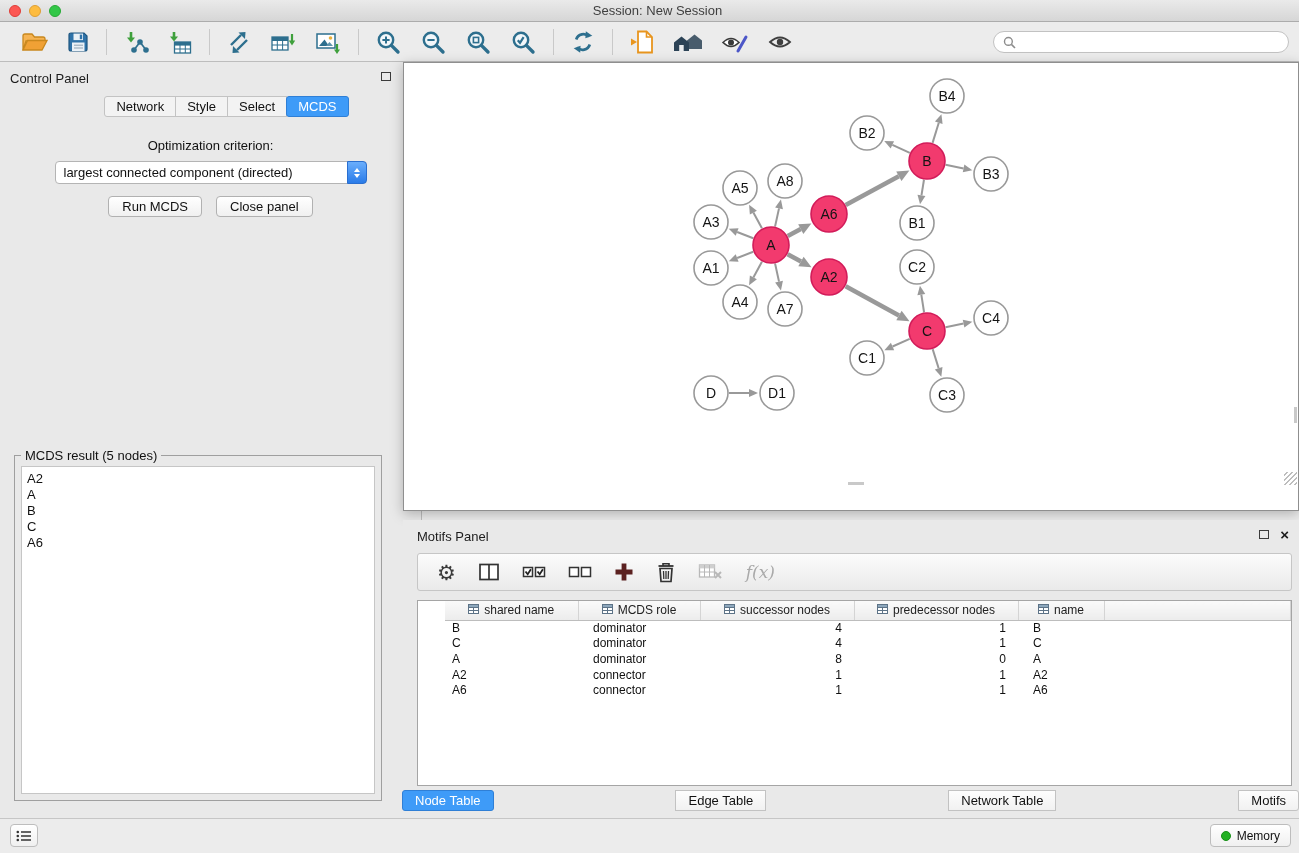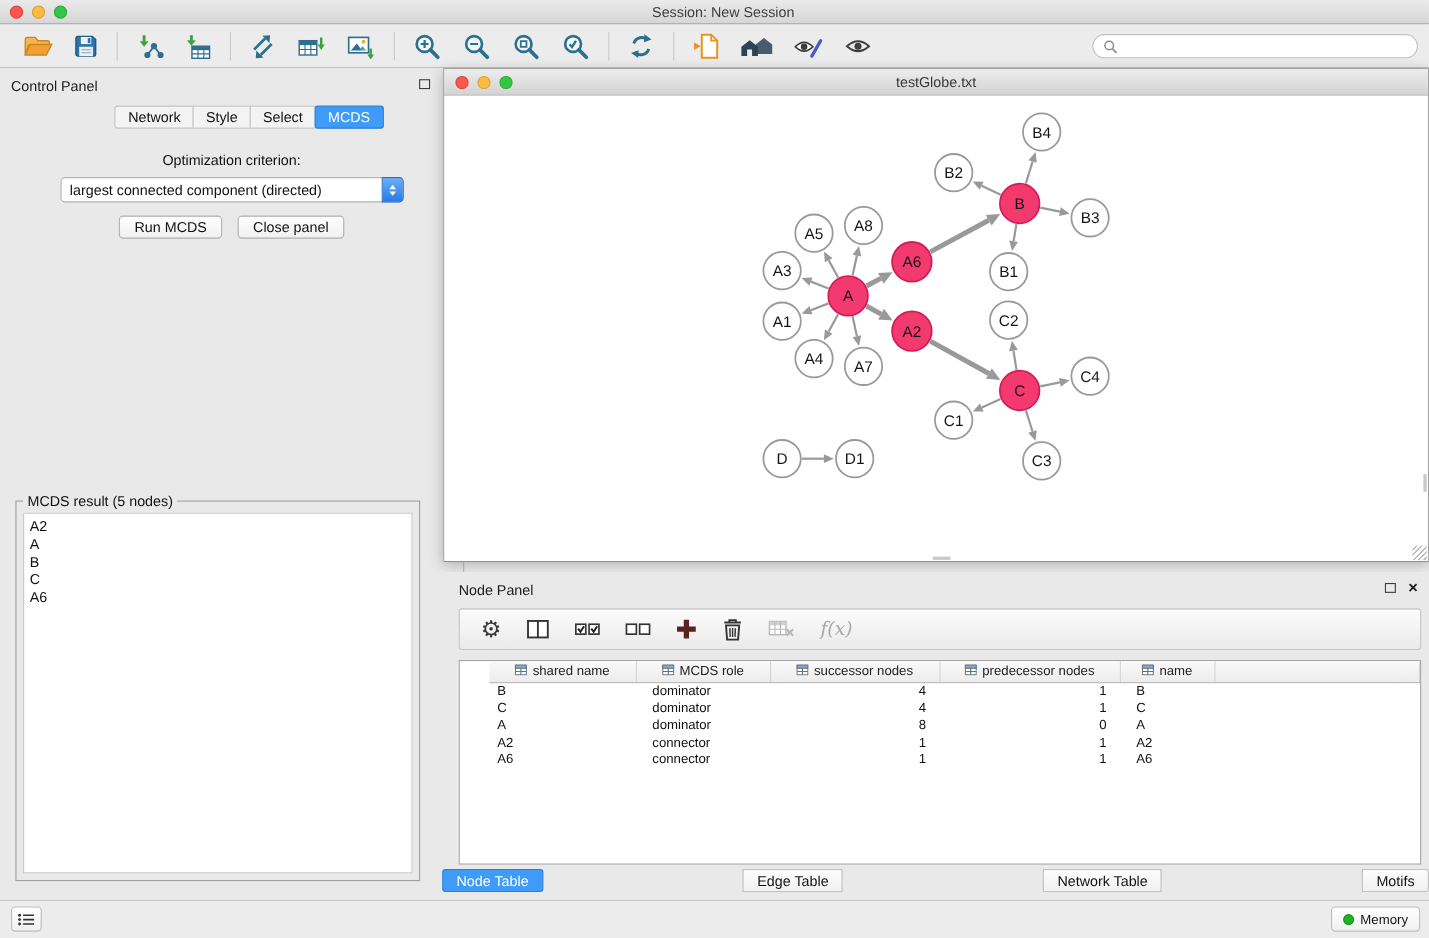--- a/index.html
+++ b/index.html
@@ -304,28 +304,20 @@
           <div>A2</div>
           <div>A</div>
           <div>B</div>
           <div>C</div>
           <div>A6</div>
         </div>
     </div>
   </div>
 
   <div class="net-window">
-    <div class="net-titlebar">
-      <div class="net-traffic">
-        <span class="tl red"></span>
-        <span class="tl yellow"></span>
-        <span class="tl green"></span>
-      </div>
-      <div class="title">testGlobe.txt</div>
-    </div>
     <div class="net-canvas">
       <svg id="graph-svg" width="894" height="423">
           <line x1="357.9223330087103" y1="165.3088058547254" x2="349.37761451347956" y2="149.59754926672048" stroke="#999999" stroke-width="2"></line>
           <polygon points="345.0776669912897,141.6911941452746 352.89155012301103,147.68646147908055 345.8636789039481,151.5086370543604" fill="#999999"></polygon>
           <line x1="371.0602406973032" y1="163.43889966947103" x2="375.0164873934479" y2="145.35320048709534" stroke="#999999" stroke-width="2"></line>
           <polygon points="376.9397593026968,136.56110033052897 378.92408746303295,146.20798800231705 371.10888732386286,144.49841297187362" fill="#999999"></polygon>
           <line x1="349.25882377126106" y1="175.19921577898342" x2="333.1448912844574" y2="169.02220832570865" stroke="#999999" stroke-width="2"></line>
           <polygon points="324.74117622873894,165.80078422101658 334.5766353309872,165.28722385650045 331.7131472379276,172.75719279491685" fill="#999999"></polygon>
           <line x1="349.25882377126106" y1="188.80078422101658" x2="333.1448912844574" y2="194.97779167429135" stroke="#999999" stroke-width="2"></line>
           <polygon points="324.74117622873894,198.19921577898342 331.7131472379276,191.24280720508315 334.5766353309872,198.71277614349955" fill="#999999"></polygon>
@@ -445,21 +437,21 @@
           </g>
         </svg>
       <div class="scroll-hint-r"></div>
       <div class="scroll-hint-b"></div>
       <div class="resize-grip"></div>
     </div>
   </div>
 
   <div class="table-panel">
     <div class="panel-head">
-      <span class="panel-title">Node Panel</span>
+      <span class="panel-title">Motifs Panel</span>
       <span class="panel-ctrls">
         <span class="float-ico"></span>
         <span class="close-ico">×</span>
       </span>
     </div>
     <div class="tp-toolbar">
       <span class="tp-btn">
           <span class="gear">⚙</span>
         </span>
       <span class="tp-btn">

